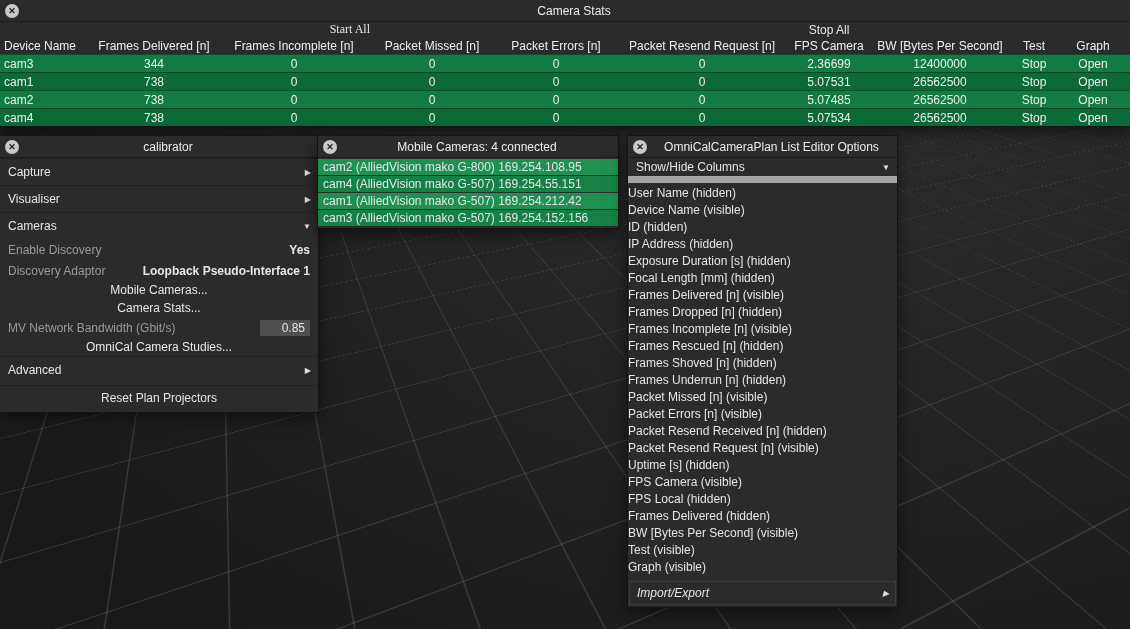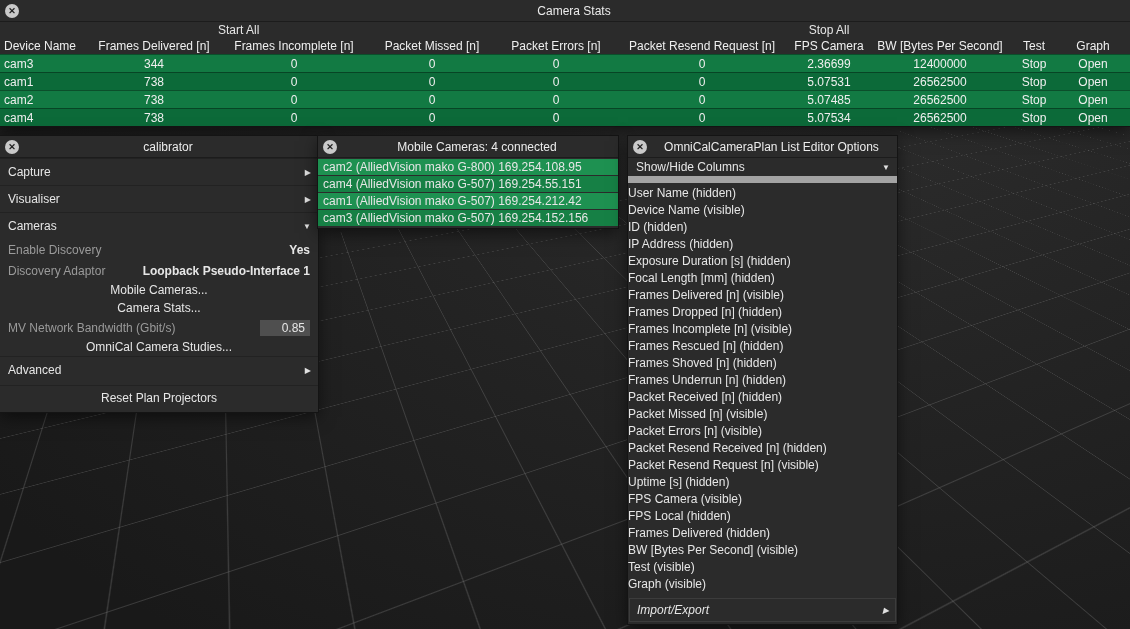--- a/index.html
+++ b/index.html
@@ -28,21 +28,21 @@
     background:#c9c9c9; color:#1d1d1d; font-size:9px; line-height:14px; text-align:center;
     font-weight:bold; z-index:2; cursor:pointer; }
   .arrow { font-size:8px; color:#e0e0e0; }
 
   
   .stats-panel { left:0; top:0; width:1130px; }
   .cs-cols { display:grid;
     grid-template-columns:90px 128px 152px 124px 124px 168px 86px 136px 52px 66px;
     align-items:center; }
   .cs-toprow { height:15px; }
-  .cs-toprow .start-all { grid-column:3; text-align:left; cursor:pointer; }
+  .cs-toprow .start-all { grid-column:3; text-align:right; cursor:pointer;font-family:Liberation Serif, serif; }
   .cs-toprow .stop-all  { grid-column:7; text-align:center; cursor:pointer; }
   .cs-header { height:17px; }
   .cs-cell { text-align:center; white-space:nowrap; overflow:hidden; color:#efefef; }
   .cs-header .cs-cell:first-child, .cs-row .cs-cell:first-child
     { text-align:left; padding-left:4px; }
   .cs-row { height:18px; border-top:1px solid rgba(0,0,0,.35); }
   .cs-row.even { background:var(--stats-row-a); }
   .cs-row.alt  { background:var(--stats-row-b); }
   .cs-row .btn { cursor:pointer; }
 
@@ -248,21 +248,20 @@
       <div class="opt-item alt">Frames Dropped [n] (hidden)</div>
 
       <div class="opt-item even">Frames Incomplete [n] (visible)</div>
 
       <div class="opt-item alt">Frames Rescued [n] (hidden)</div>
 
       <div class="opt-item even">Frames Shoved [n] (hidden)</div>
 
       <div class="opt-item alt">Frames Underrun [n] (hidden)</div>
 
-      <div class="opt-item even">Packet Received [n] (hidden)</div>
 
       <div class="opt-item alt">Packet Missed [n] (visible)</div>
 
       <div class="opt-item even">Packet Errors [n] (visible)</div>
 
       <div class="opt-item even">Packet Resend Received [n] (hidden)</div>
 
       <div class="opt-item alt">Packet Resend Request [n] (visible)</div>
 
       <div class="opt-item alt">Uptime [s] (hidden)</div>

